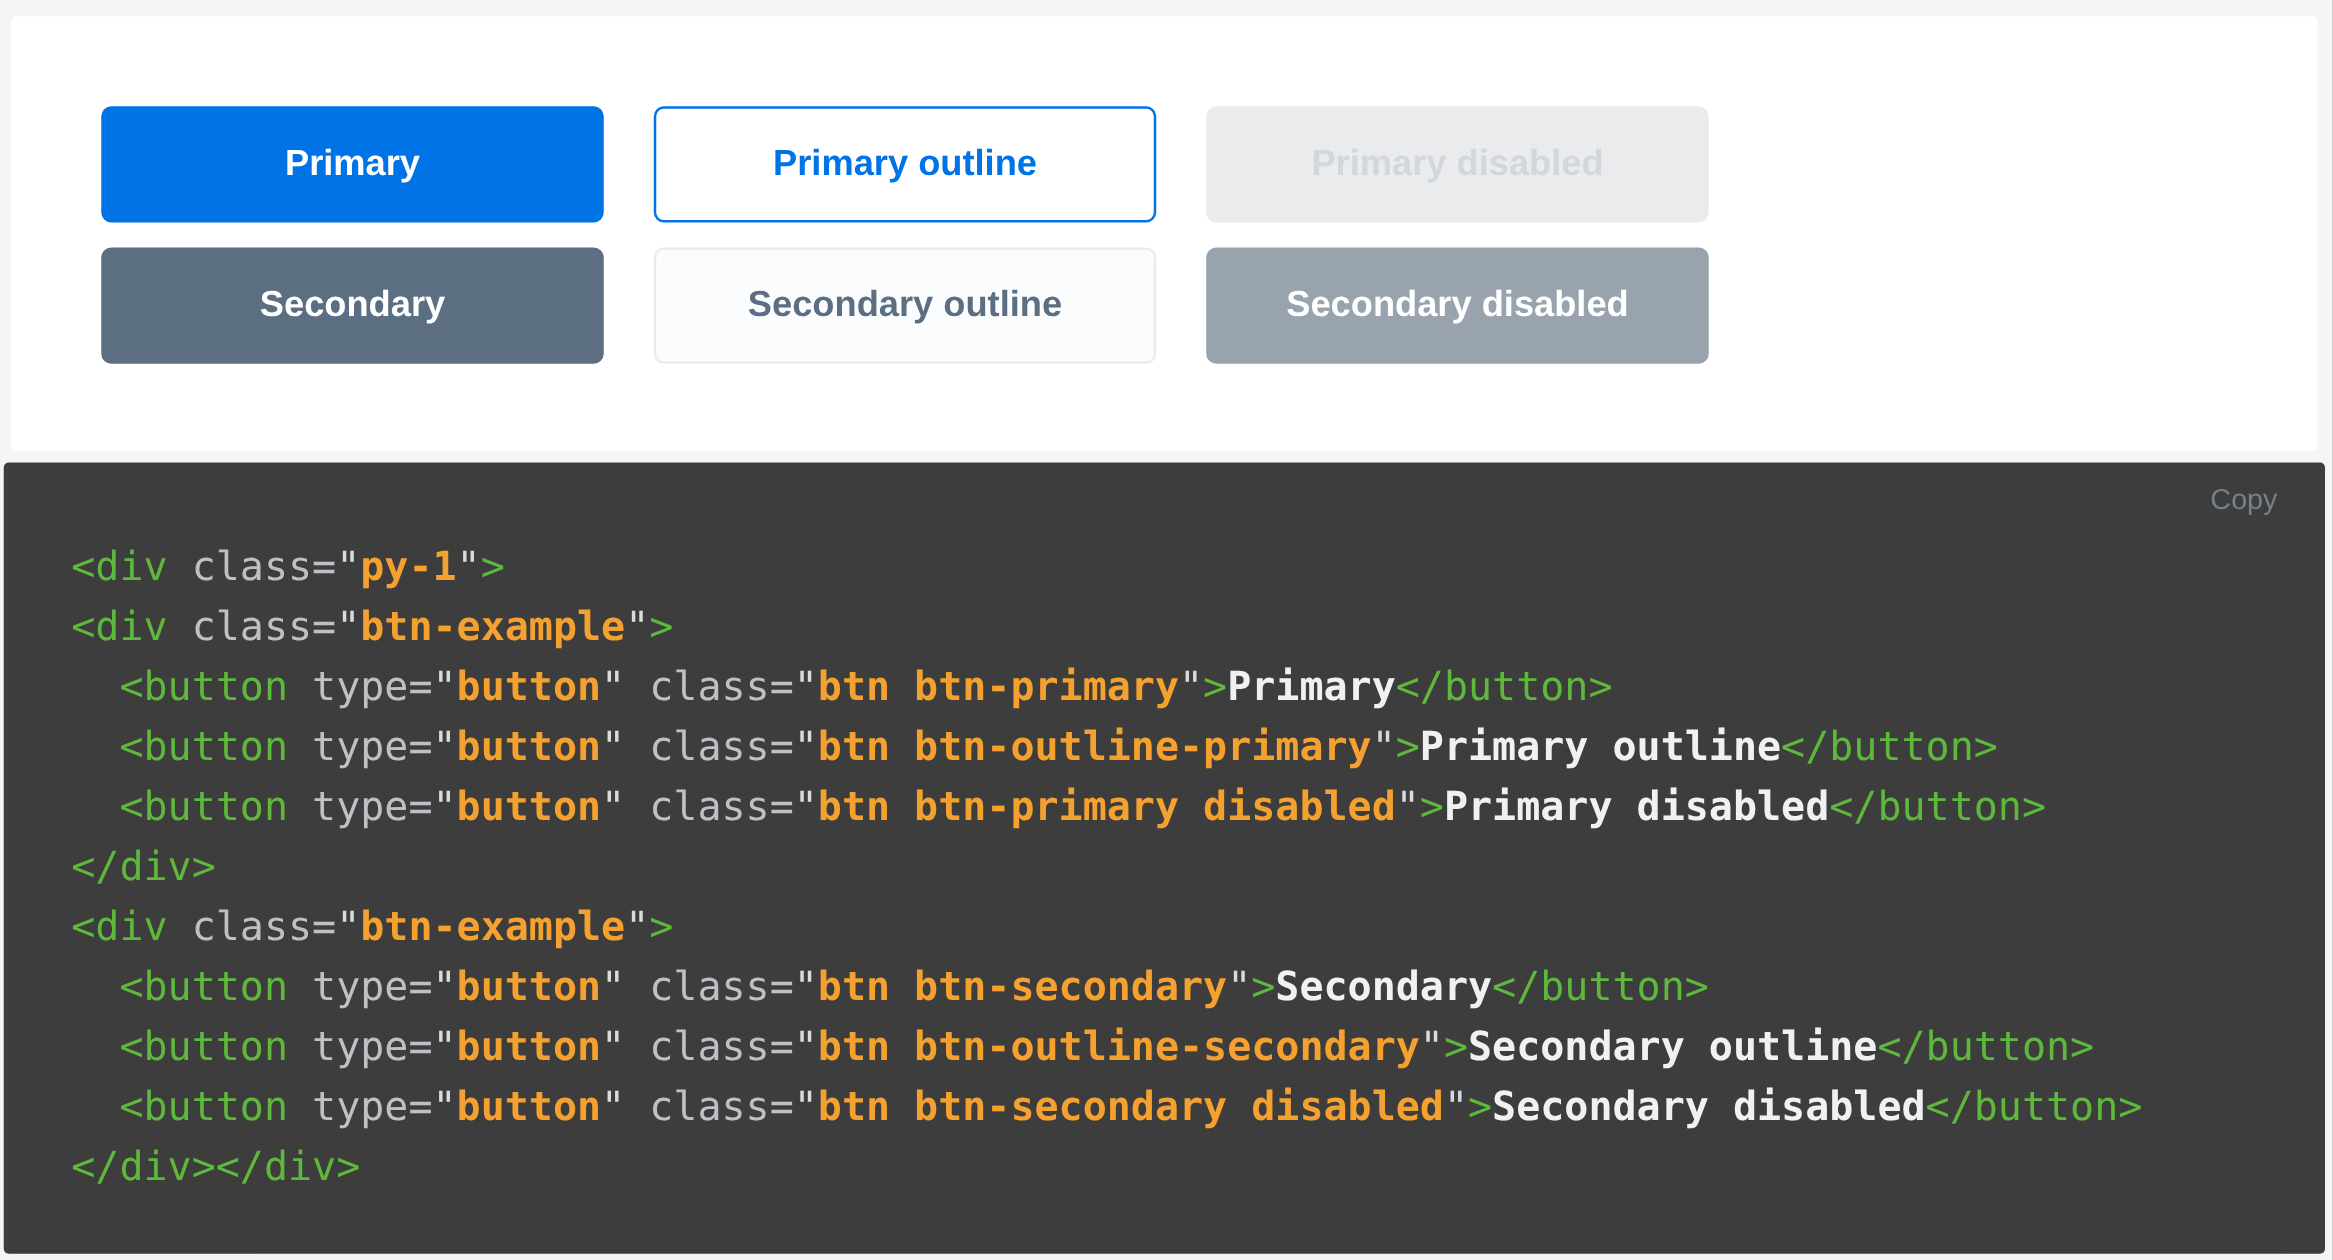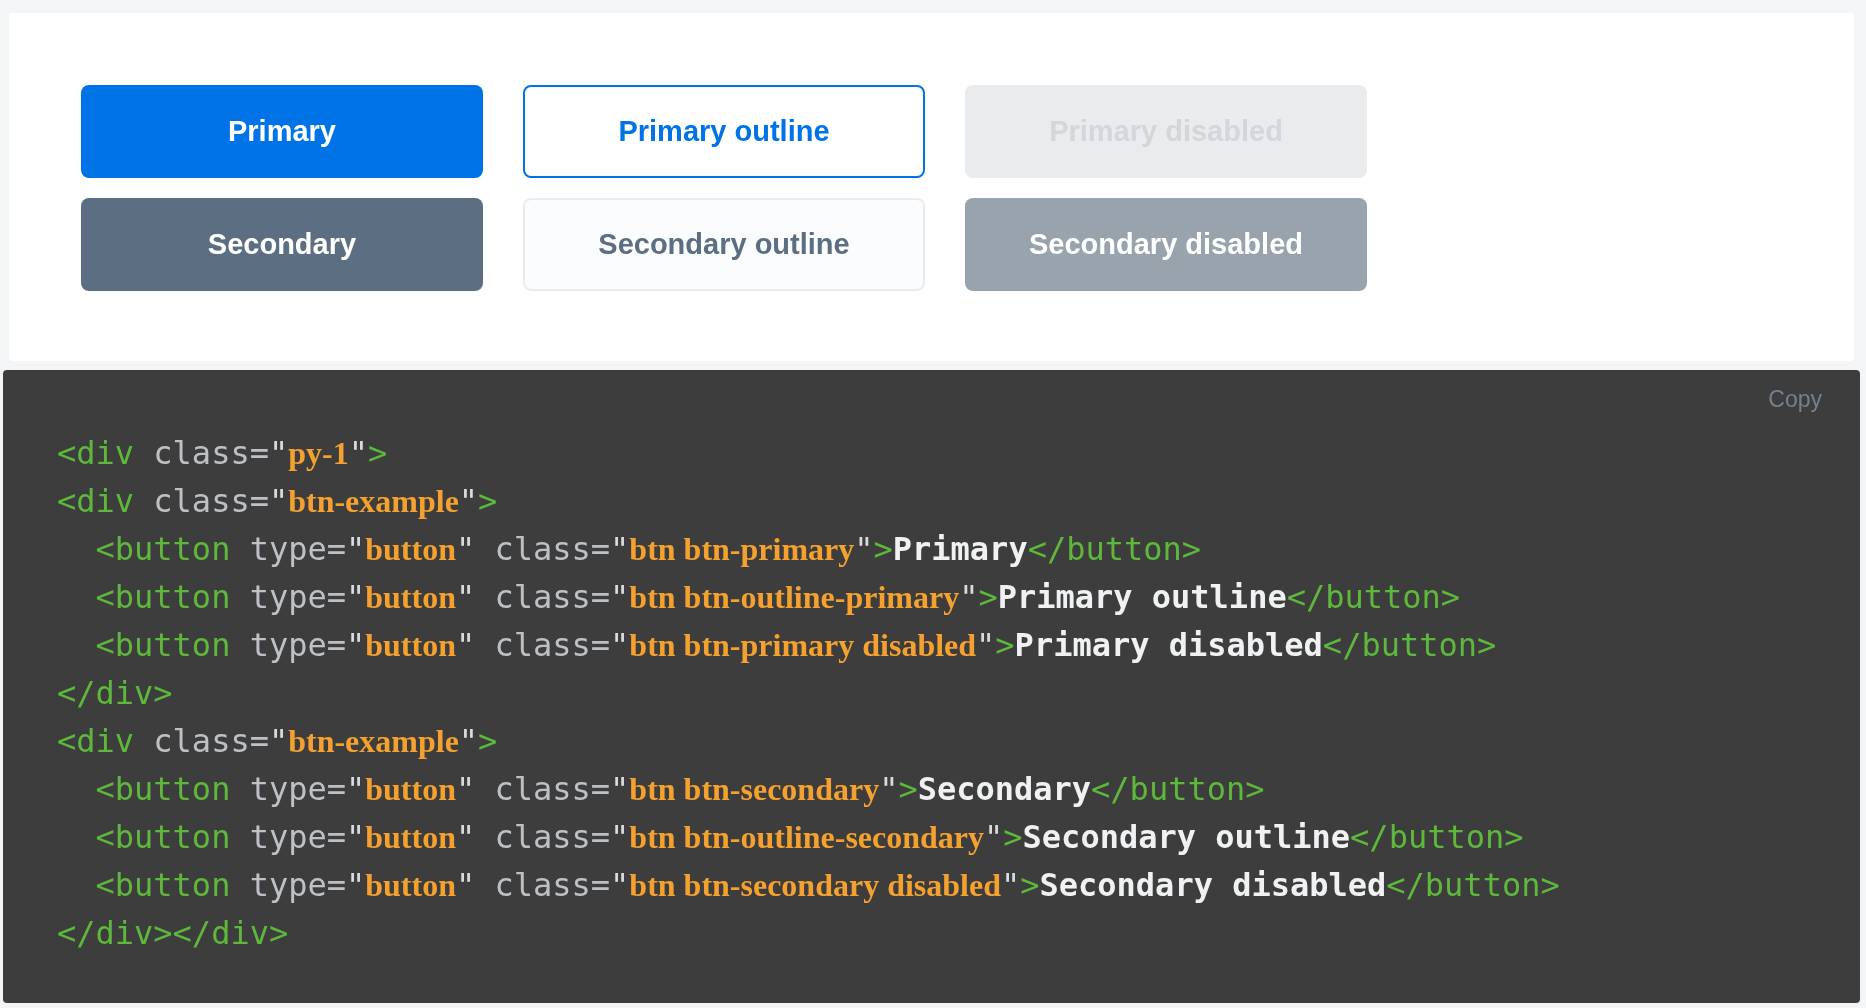--- a/index.html
+++ b/index.html
@@ -30,21 +30,21 @@
     position:absolute;top:16px;right:38px;background:none;border:none;
     font-family:"Liberation Sans", sans-serif;font-size:23px;cursor:pointer;padding:0;
   }
   .code{
     margin:0;padding:59px 30px 0 54px;
     font-family:"DejaVu Sans Mono","Liberation Mono",monospace;
     font-size:32px;line-height:48px;white-space:pre;
   }
   .code-line{display:block;}
   .tk-tag{font-weight:400;}
-  .tk-value{font-weight:700;font-family:Liberation Serif, serif;}
+  .tk-value{font-weight:700;}
   .tk-text{font-weight:700;}
   .tk-attr{font-weight:400;}
   .tk-quote{font-weight:400;}
 </style>
 </head>
 <body>
 
 <div class="page" style="background: rgb(244, 245, 246);">
 
   <section class="card" style="background: rgb(255, 255, 255);">

